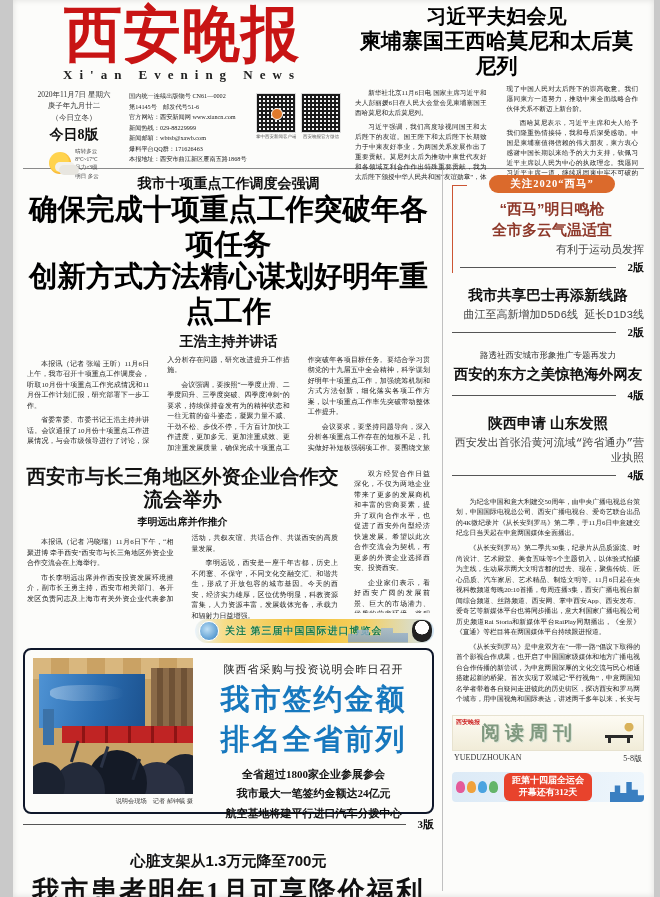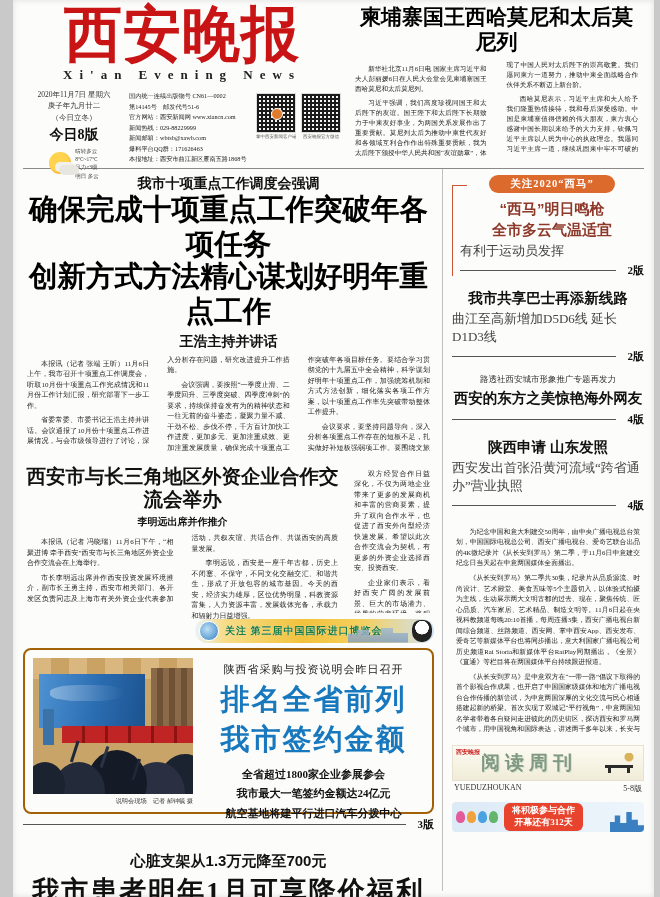--- a/index.html
+++ b/index.html
@@ -52,21 +52,21 @@
   .a2-body{column-count:2;column-gap:10px;font-size:7px;line-height:1.5;text-align:justify;height:88px;overflow:hidden;color:#222;}
   .art2-right{width:84px;font-size:7px;line-height:1.5;text-align:justify;overflow:hidden;color:#222;}
   
   .expo-banner{margin:6px 0 0 172px;height:24px;border-radius:12px;display:flex;align-items:center;gap:6px;
      background:linear-gradient(90deg,#eaf3fb 0%,#f7dd8a 12%,#f2c23c 45%,#f5cf5e 70%,#cfe2f1 100%);overflow:hidden;position:relative;}
   .globe{width:18px;height:18px;border-radius:50%;margin-left:4px;background:radial-gradient(circle at 40% 40%,#bfe0f6,#2f7fc1);border:1px solid #fff;}
   .expo-text{font-size:10px;font-weight:bold;color:#1c7a43;letter-spacing:1px;text-shadow:0 0 1px #fff;}
   .bldg{position:absolute;right:26px;bottom:0;width:60px;height:16px;background:
      linear-gradient(#9fb9d2,#7d9cc0);clip-path:polygon(0 100%,0 45%,15% 45%,15% 20%,35% 20%,35% 55%,55% 55%,55% 10%,75% 10%,75% 40%,100% 40%,100% 100%);opacity:.8;}
   .panda{position:absolute;right:2px;bottom:1px;width:20px;height:22px;background:radial-gradient(circle at 50% 35%,#fff 0 38%,#222 40% 100%);border-radius:40% 40% 45% 45%;}
-  .signing-wrap{border:2px solid #a16207;border-radius:8px;margin-top:5px;padding:8px 8px 4px;display:flex;gap:10px;height:150px;box-sizing:content-box;}
+  .signing-wrap{border:2px solid #0f172a;border-radius:8px;margin-top:5px;padding:8px 8px 4px;display:flex;gap:10px;height:150px;box-sizing:content-box;}
   .photo-col{width:160px;}
   .photo{width:160px;height:136px;position:relative;overflow:hidden;background:#c8a468;}
   .ph-ceiling{position:absolute;top:0;left:0;right:0;height:16%;background:repeating-linear-gradient(90deg,#d9b77e 0 18px,#caa264 18px 36px);}
   .ph-wall{position:absolute;right:0;top:8%;width:26%;height:46%;background:repeating-linear-gradient(90deg,#8a6a48 0 6px,#6f5236 6px 12px);}
   .ph-screen{position:absolute;left:4%;top:12%;width:66%;height:40%;background:linear-gradient(100deg,#4f93d4 0%,#2a6cb0 55%,#1c528f 100%);}
   .ph-screen::after{content:"";position:absolute;left:10%;top:20%;width:70%;height:30%;background:linear-gradient(90deg,rgba(255,255,255,.35),rgba(255,255,255,0));border-radius:40%;}
   .ph-tables{position:absolute;left:18%;top:50%;width:82%;height:13%;background:repeating-linear-gradient(90deg,#c02424 0 20px,#8e1414 20px 23px);}
   .ph-podium{position:absolute;left:6%;top:38%;width:7%;height:26%;background:#3b72a8;}
   .ph-crowd{position:absolute;left:-8px;bottom:-14px;width:40px;height:46px;border-radius:50%;background:#1b2230;
      box-shadow:34px 6px 0 6px #232a3a,72px -2px 0 10px #141a26,112px 8px 0 8px #2a3042,140px -2px 0 6px #1b2230,58px 18px 0 14px #0f1420,104px 20px 0 12px #1d2430;}
@@ -83,21 +83,21 @@
   
   .art3{margin-top:20px;}
   .a3-kicker{text-align:center;font-family:"Liberation Sans",sans-serif;font-weight:bold;font-size:15px;}
   .a3-head{text-align:center;font-weight:bold;font-size:27px;letter-spacing:2px;margin:3px 0 6px;transform:scaleY(1.05);}
   
   .sb-item{margin-bottom:10px;}
   .sb1{position:relative;padding:0 0 0 8px;}
   .sb1-brkt{position:absolute;left:0;top:10px;bottom:2px;width:14px;border-left:1.5px solid #cc5533;border-top:1.5px solid #cc5533;border-bottom:0;}
   .badge{display:block;width:110px;margin:0 auto;background:#db6a2c;color:#fff;border-radius:10px;padding:2px 8px;font-size:10.5px;font-weight:bold;text-align:center;letter-spacing:1px;}
   .sb1 h3{color:#8e382a;font-size:15px;font-weight:bold;text-align:center;line-height:1.4;margin:5px 0 2px;font-family:"Liberation Sans",sans-serif;}
-  .sb-sub{text-align:left;font-size:13px;color:#444;}
+  .sb-sub{text-align:right;font-size:11px;color:#444;font-family:Liberation Mono, monospace;}
   .sb-h{font-size:14.5px;font-weight:bold;text-align:center;line-height:1.4;margin:2px 0;font-family:"Liberation Sans",sans-serif;color:#111;}
   .sb-kicker{font-size:8.5px;text-align:center;color:#333;margin-bottom:1px;}
   .sb-body{font-size:6.8px;line-height:1.55;text-align:justify;color:#222;overflow:hidden;height:212px;margin-top:4px;}
   .wk{height:34px;background:linear-gradient(#fdfbf3,#f1ecd8);border:1px solid #e7e2cf;position:relative;overflow:hidden;}
   .wk-brand{position:absolute;left:3px;top:2px;font-size:6px;color:#c22;font-weight:bold;}
   .wk-title{position:absolute;left:28px;top:4px;font-size:19px;font-weight:bold;letter-spacing:5px;color:#7f987f;text-shadow:1px 1px 0 #d8e2d4;}
   .wk-ink{position:absolute;right:8px;top:7px;width:30px;height:20px;background:
       linear-gradient(#2a2a2a,#2a2a2a) 0 12px/28px 3px no-repeat,
       linear-gradient(#2a2a2a,#2a2a2a) 3px 14px/3px 6px no-repeat,
       linear-gradient(#2a2a2a,#2a2a2a) 22px 14px/3px 6px no-repeat,
@@ -149,20 +149,21 @@
             <div class="qrlabel">掌中西安新闻客户端</div>
           </div>
           <div class="qrbox">
             <div class="qr"></div>
             <div class="qrlabel">西安晚报官方微信</div>
           </div>
         </div>
       </div>
     </div>
     <div class="topright">
+      <div class="tr-h tr-h1">习近平夫妇会见</div>
       <div class="tr-h tr-h2">柬埔寨国王西哈莫尼和太后莫尼列</div>
       <div class="tr-body">
           <p>新华社北京11月6日电 国家主席习近平和夫人彭丽媛6日在人民大会堂会见柬埔寨国王西哈莫尼和太后莫尼列。</p>
           <p>习近平强调，我们高度珍视同国王和太后陛下的友谊。国王陛下和太后陛下长期致力于中柬友好事业，为两国关系发展作出了重要贡献。莫尼列太后为推动中柬世代友好和各领域互利合作作出特殊重要贡献，我为太后陛下颁授中华人民共和国“友谊勋章”，体现了中国人民对太后陛下的崇高敬意。我们愿同柬方一道努力，推动中柬全面战略合作伙伴关系不断迈上新台阶。</p>
           <p>西哈莫尼表示，习近平主席和夫人给予我们隆重热情接待，我和母后深受感动。中国是柬埔寨值得信赖的伟大朋友，柬方衷心感谢中国长期以来给予的大力支持，钦佩习近平主席以人民为中心的执政理念。我愿同习近平主席一道，继续巩固柬中牢不可破的传统友谊，衷心祝愿中国在习近平主席领导下取得更大发展。</p>
         </div>
     </div>
   </div>
 
   <div class="mainrow">
@@ -212,22 +213,22 @@
             <div class="ph-screen"></div>
             <div class="ph-podium"></div>
             <div class="ph-tables"></div>
             <div class="ph-crowd"></div>
             <div class="ph-arm"></div>
           </div>
           <div class="photo-cap">说明会现场　记者 郝钟毓 摄</div>
         </div>
         <div class="signing-right">
           <div class="s-kicker">陕西省采购与投资说明会昨日召开</div>
+          <div class="s-blue">我市签约金额</div>
           <div class="s-blue">排名全省前列</div>
-          <div class="s-blue">我市签约金额</div>
           <div class="s-points">
               <div>全省超过1800家企业参展参会</div>
               <div>我市最大一笔签约金额达24亿元</div>
               <div>航空基地将建平行进口汽车分拨中心</div>
             </div>
         </div>
       </div>
       <div class="pageline">
         <span class="ln"></span>
           <b>3版</b>
@@ -299,21 +300,21 @@
       </div>
 
       <div class="cd">
         <span class="mascots">
           <i style="background:#e45b9a"></i>
             <i style="background:#f0a23c"></i>
             <i style="background:#4aa3e0"></i>
             <i style="background:#64b56a"></i>
         </span>
         <span class="cd-red">
-          <span>将积极参与合作</span><br>
+          <span>距第十四届全运会</span><br>
           <span>开幕还有312天</span>
         </span>
         <span class="skyline"></span>
       </div>
 
     </div>
   </div>
 </div>
 
 </body></html>

